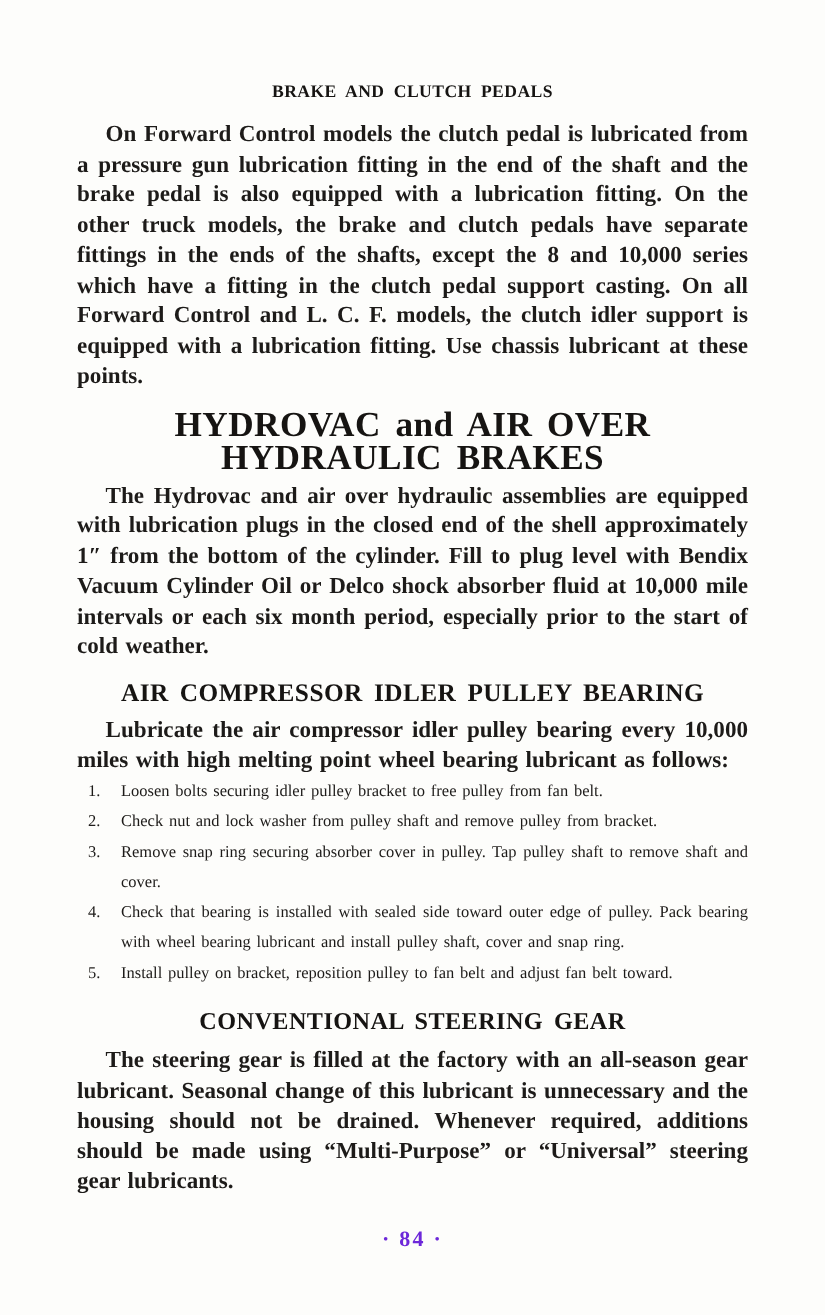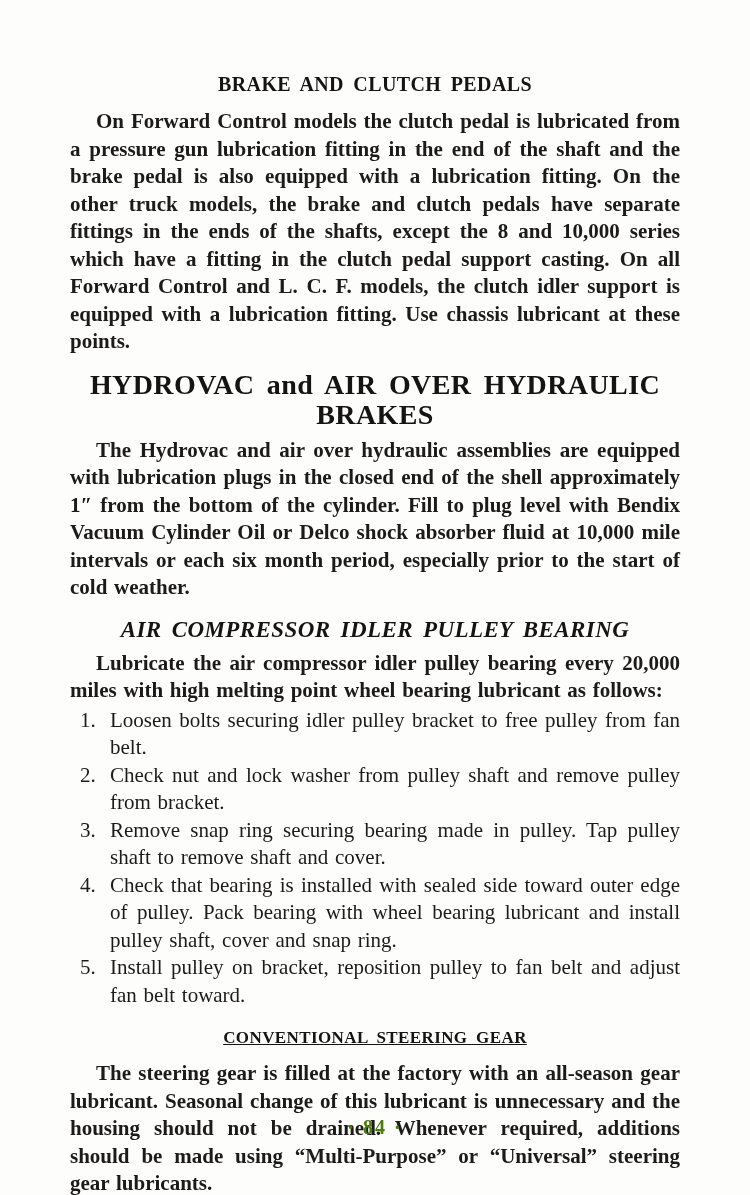--- a/index.html
+++ b/index.html
@@ -19,83 +19,83 @@
     padding: 58px 70px 0 70px;
     overflow: hidden;
   }
   .h {
     text-align: center;
     font-weight: bold;
     letter-spacing: 0.4px;
     margin: 0;
     color: #161412;
   }
-  .h1 { font-size: 20px; line-height: 28px; word-spacing: 4px; margin: 12px 0 10px 0; text-align: center; }
-  .h2 { font-size: 28px; line-height: 30px; word-spacing: 5px; margin: 14px 0 7px 0; }
-  .h3 { font-size: 23px; line-height: 27px; word-spacing: 4px; margin: 14px 0 7px 0; font-style: italic; }
-  .h4 { font-size: 17px; line-height: 30px; word-spacing: 4px; margin: 14px 0 7px 0; text-decoration: underline; }
+  .h1 { font-size: 16px; line-height: 28px; word-spacing: 4px; margin: 12px 0 10px 0; text-align: center; }
+  .h2 { font-size: 32px; line-height: 30px; word-spacing: 5px; margin: 14px 0 7px 0; }
+  .h3 { font-size: 23px; line-height: 27px; word-spacing: 4px; margin: 14px 0 7px 0; }
+  .h4 { font-size: 22px; line-height: 30px; word-spacing: 4px; margin: 14px 0 7px 0; }
   p.body {
     margin: 0;
     font-size: 21px;
     line-height: 27.5px;
     text-align: justify;
     word-spacing: 1.5px;
   }
   p.indent { text-indent: 26px; font-weight: bold; }
   ol.steps {
     counter-reset: step;
     list-style: none;
     margin: 2px 0 0 0;
     padding: 0;
   }
   ol.steps li {
     counter-increment: step;
     position: relative;
     padding-left: 40px;
-    font-size: 21px;
+    font-size: 15px;
     line-height: 27.5px;
     text-align: justify;
     word-spacing: 1.5px;
   }
   ol.steps li::before {
     content: counter(step) ".";
     position: absolute;
     left: 10px;
     top: 0;
   }
   .footer {
     position: absolute;
     left: 0;
     right: 0;
     top: 1116px;
     text-align: center;
     font-size: 20px;
     font-weight: bold;
     letter-spacing: 2px;
-    color: #4d7c0f;
+    color: #6d28d9;
   }
 </style>
 </head>
 <body>
 
 <div class="page">
 
   <h2 class="h h1">BRAKE AND CLUTCH PEDALS</h2>
   <p class="body indent">On Forward Control models the clutch pedal is lubricated from a pressure gun lubrication fitting in the end of the shaft and the brake pedal is also equipped with a lubrication fitting. On the other truck models, the brake and clutch pedals have separate fittings in the ends of the shafts, except the 8 and 10,000 series which have a fitting in the clutch pedal support casting. On all Forward Control and L. C. F. models, the clutch idler support is equipped with a lubrication fitting. Use chassis lubricant at these points.</p>
 
   <h2 class="h h2">HYDROVAC and AIR OVER HYDRAULIC BRAKES</h2>
   <p class="body indent">The Hydrovac and air over hydraulic assemblies are equipped with lubrication plugs in the closed end of the shell approximately 1″ from the bottom of the cylinder. Fill to plug level with Bendix Vacuum Cylinder Oil or Delco shock absorber fluid at 10,000 mile intervals or each six month period, especially prior to the start of cold weather.</p>
 
   <h2 class="h h3">AIR COMPRESSOR IDLER PULLEY BEARING</h2>
-  <p class="body indent">Lubricate the air compressor idler pulley bearing every 20,000 miles with high melting point wheel bearing lubricant as follows:</p>
+  <p class="body indent">Lubricate the air compressor idler pulley bearing every 10,000 miles with high melting point wheel bearing lubricant as follows:</p>
 
   <ol class="steps">
     <li>Loosen bolts securing idler pulley bracket to free pulley from fan belt.</li>
     <li>Check nut and lock washer from pulley shaft and remove pulley from bracket.</li>
-    <li>Remove snap ring securing bearing made in pulley. Tap pulley shaft to remove shaft and cover.</li>
+    <li>Remove snap ring securing absorber cover in pulley. Tap pulley shaft to remove shaft and cover.</li>
     <li>Check that bearing is installed with sealed side toward outer edge of pulley. Pack bearing with wheel bearing lubricant and install pulley shaft, cover and snap ring.</li>
     <li>Install pulley on bracket, reposition pulley to fan belt and adjust fan belt toward.</li>
   </ol>
 
   <h2 class="h h4">CONVENTIONAL STEERING GEAR</h2>
   <p class="body indent">The steering gear is filled at the factory with an all-season gear lubricant. Seasonal change of this lubricant is unnecessary and the housing should not be drained. Whenever required, additions should be made using “Multi-Purpose” or “Universal” steering gear lubricants.</p>
 
   <div class="footer">· 84 ·</div>
 
 </div>

